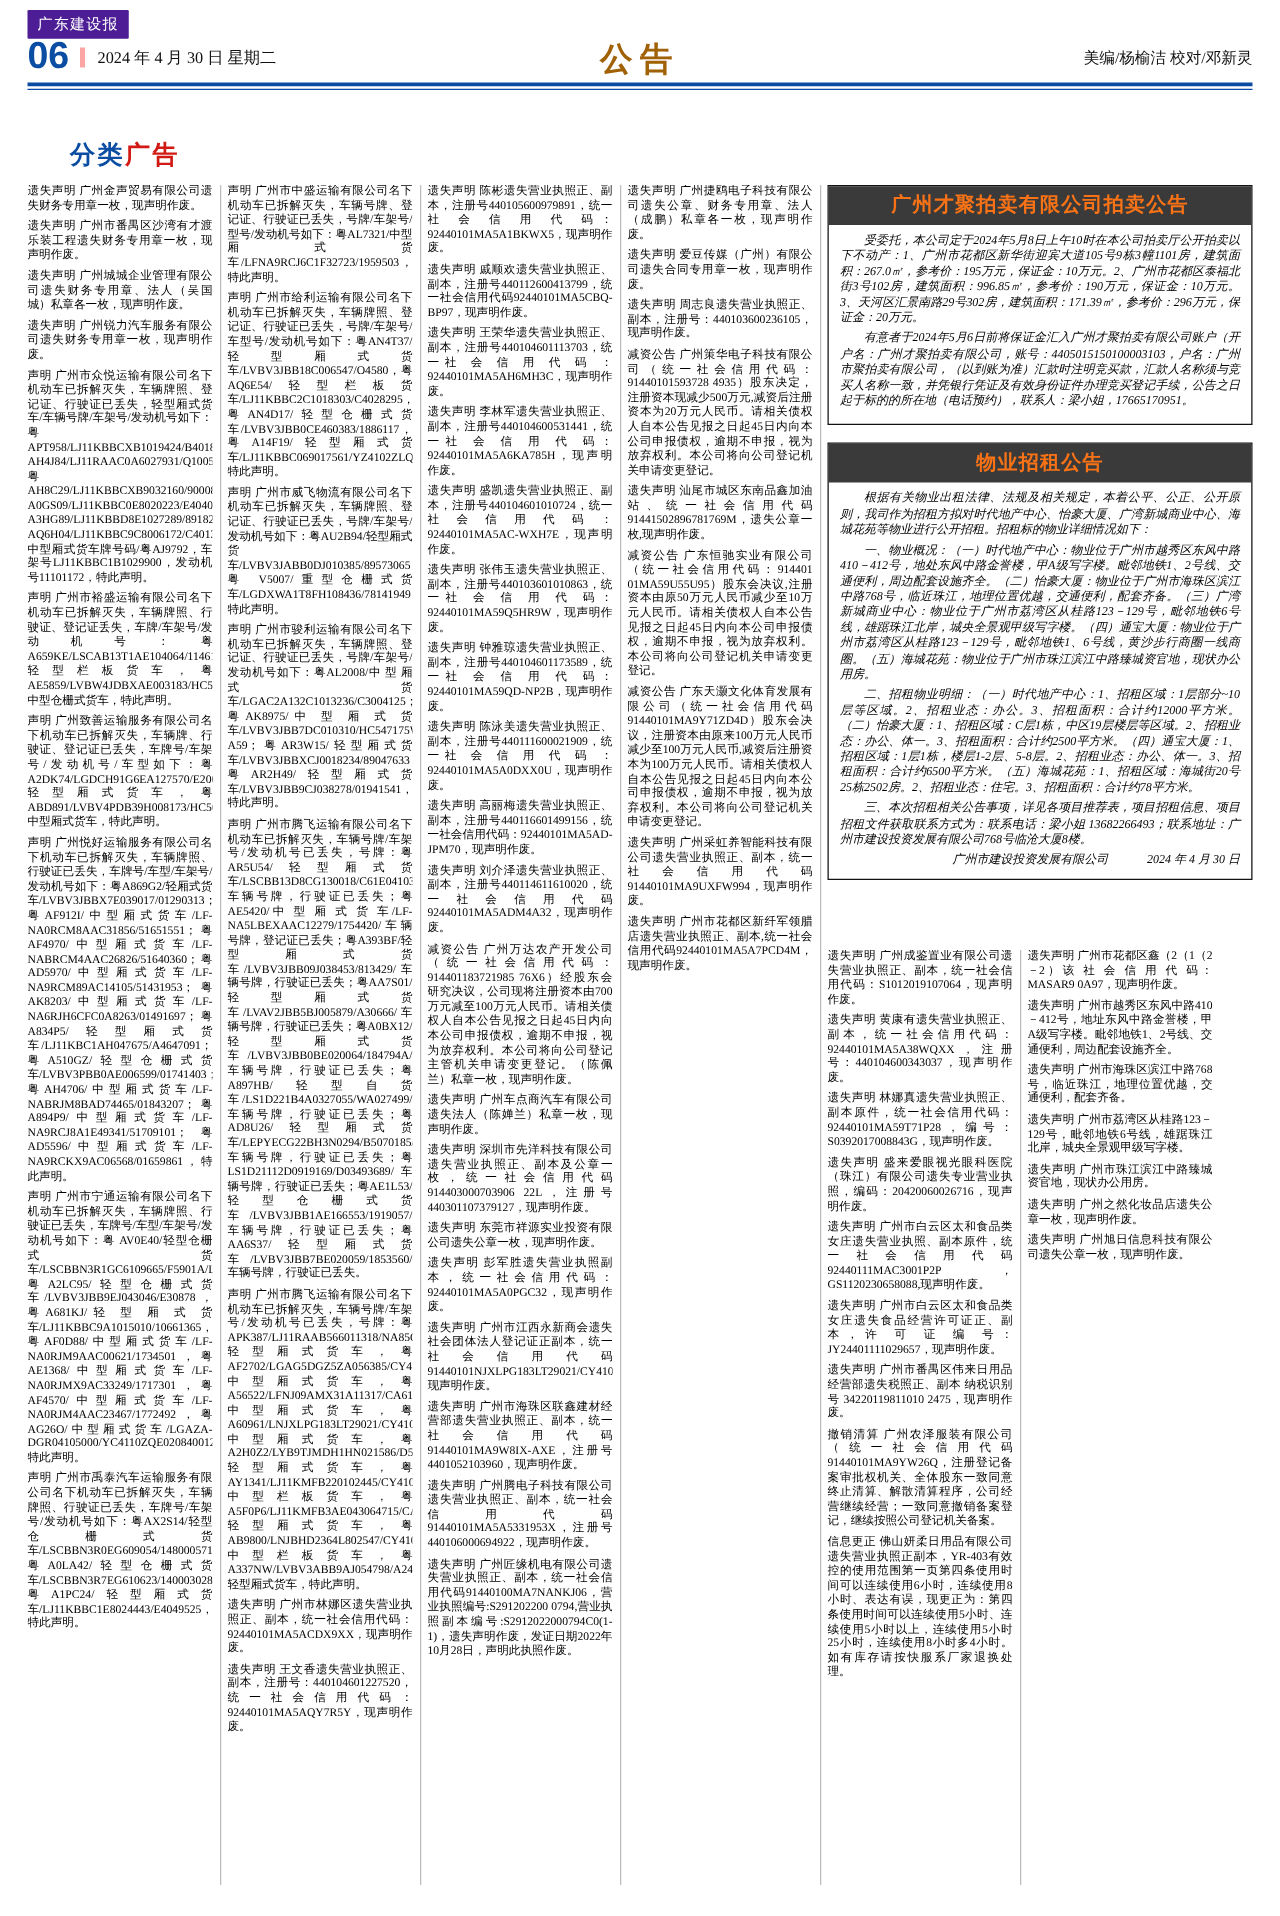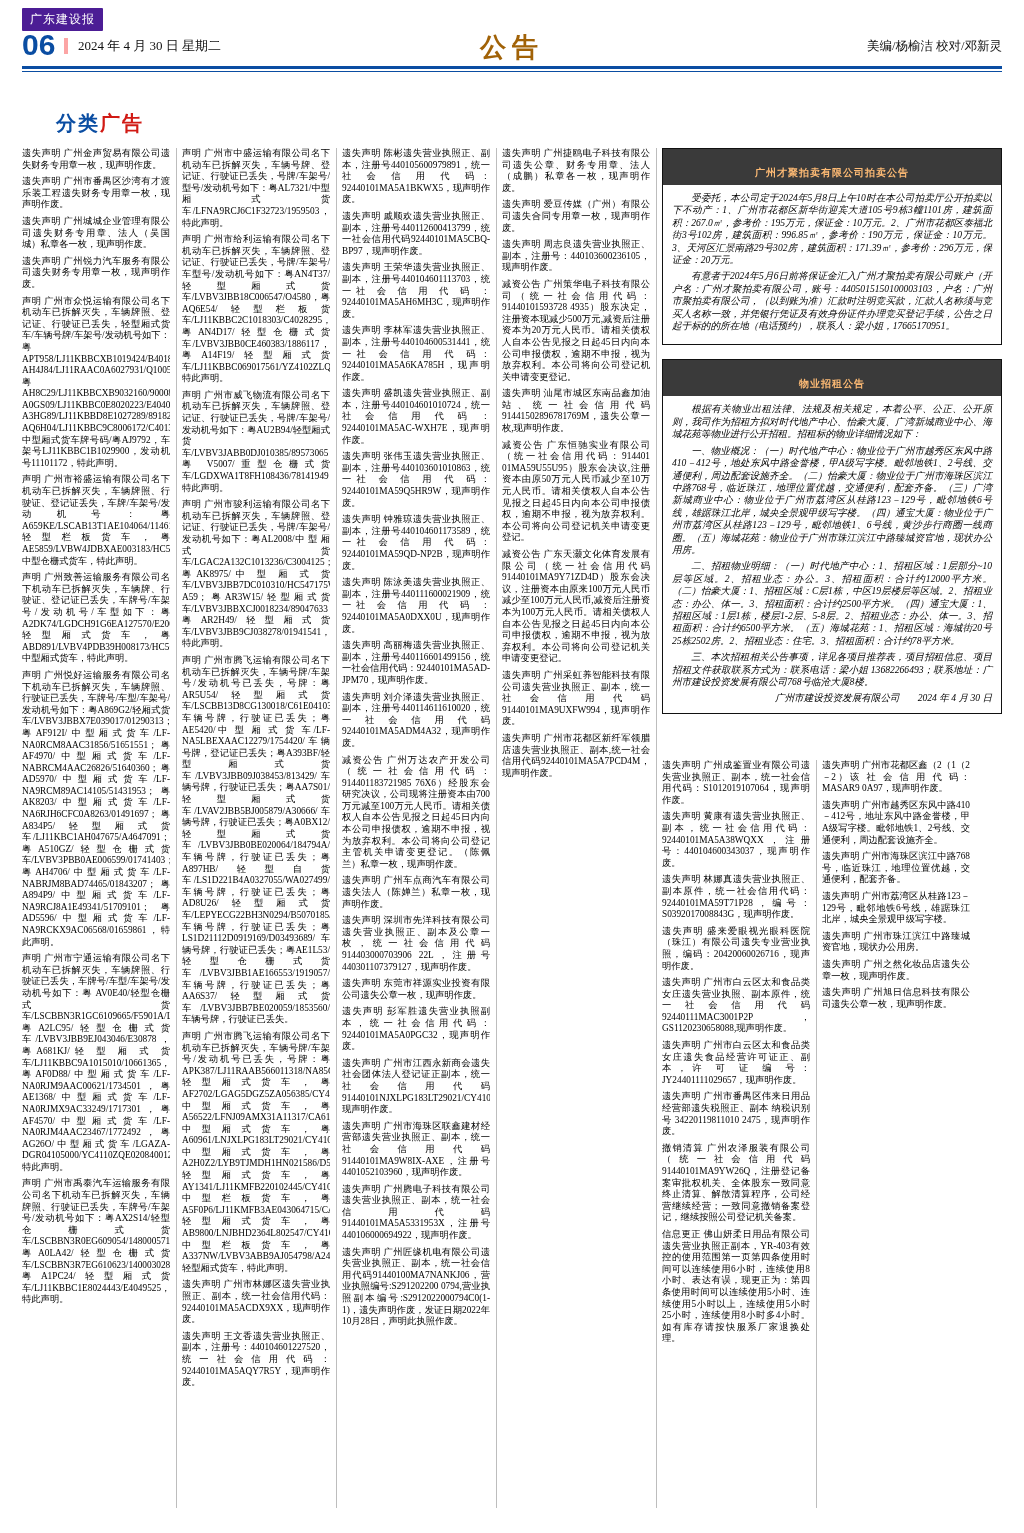--- a/index.html
+++ b/index.html
@@ -93,37 +93,37 @@
   p.ad{margin:0 0 5px 0;}
 
   
   .box{
     border:1px solid #111;
     padding:0;
     margin-bottom:14px;
     background:#fff;
   }
   .box-head{
-    background:#3a3a3a;color:#fdba74;
+    background:#3a3a3a;color:#f97316;
     text-align:center;
     font-family:"Liberation Sans","DejaVu Sans",sans-serif;
-    font-size:10px;font-weight:bold;letter-spacing:1px;
-    padding:17px 0 5px 0;
+    font-size:16px;font-weight:bold;letter-spacing:1px;
+    padding:5px 0 5px 0;
   }
   .box-body{
     padding:7px 9px 8px 9px;
     font-size:9.6px;line-height:12.4px;text-align:justify;font-style:italic;
   }
   .box-body p{margin:0 0 4px 0;text-indent:2em;}
   .box-sign{
     text-align:right;
     font-size:9.6px;
     margin-top:3px;
   }
-  .box-sign .name{margin-right:18px;}
+  .box-sign .name{margin-right:31px;}
 </style>
 </head>
 <body>
 
 <div class="page">
 
   <div class="masthead">
     <div class="brand-tag">广东建设报</div>
     <div class="folio">06</div>
     <div class="date-line">2024 年 4 月 30 日   星期二</div>

